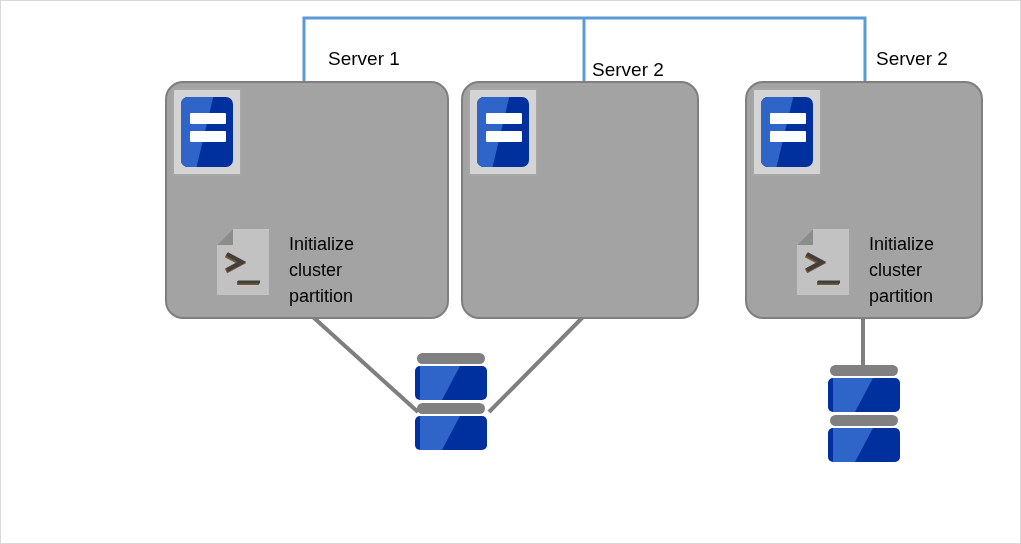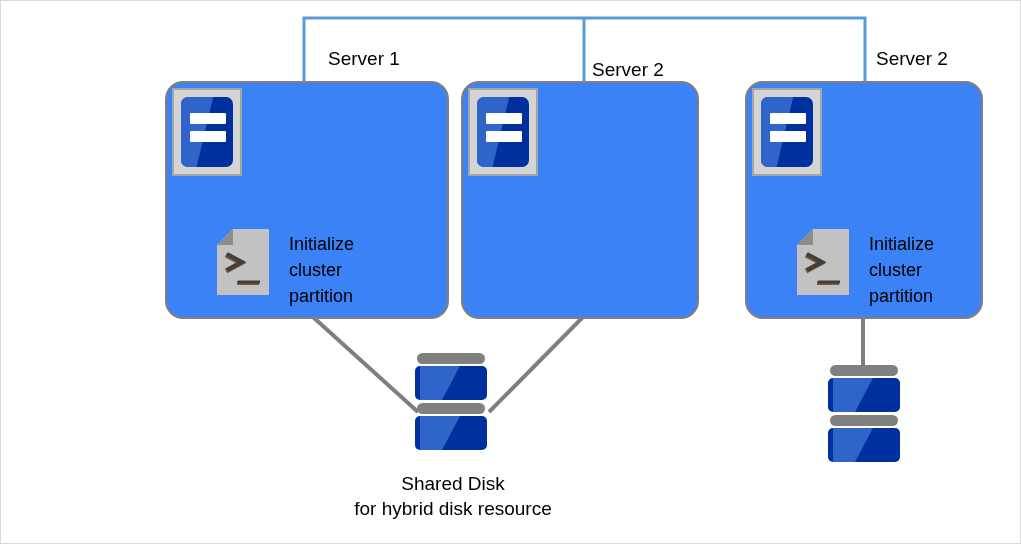--- a/index.html
+++ b/index.html
@@ -42,21 +42,21 @@
     white-space: pre-line;
   }
   .task-text {
     font-size: 18px;
     line-height: 26px;
     white-space: pre-line;
   }
   
   .server-box {
     position: absolute;
-    background: #3b82f6;
+    background: #a3a3a3;
     border: 2.5px solid #7f7f7f;
     border-radius: 18px;
     box-sizing: border-box;
   }
   
   .machine-icon {
     position: absolute;
     width: 70px;
     height: 88px;
     background: #d4d4d4;
@@ -184,22 +184,20 @@
 
   <svg class="disk-icon" style="left:414px; top:352px;" viewBox="0 0 72 98" xmlns="http://www.w3.org/2000/svg">
     <rect x="2" y="0" width="68" height="11" rx="5.5" fill="#808080"></rect>
     <rect x="0" y="13" width="72" height="34" rx="5" fill="#002f9e"></rect>
     <path d="M 5 13 L 45 13 L 27 47 L 5 47 Z" fill="#2f64c8"></path>
     <rect x="2" y="50" width="68" height="11" rx="5.5" fill="#808080"></rect>
     <rect x="0" y="63" width="72" height="34" rx="5" fill="#002f9e"></rect>
     <path d="M 5 63 L 45 63 L 27 97 L 5 97 Z" fill="#2f64c8"></path>
   </svg>
 
-  <div class="label centered" style="left:292px; top:470px; width:320px;">Shared Disk
-for hybrid disk resource</div>
 
   <svg class="disk-icon" style="left:827px; top:364px;" viewBox="0 0 72 98" xmlns="http://www.w3.org/2000/svg">
     <rect x="2" y="0" width="68" height="11" rx="5.5" fill="#808080"></rect>
     <rect x="0" y="13" width="72" height="34" rx="5" fill="#002f9e"></rect>
     <path d="M 5 13 L 45 13 L 27 47 L 5 47 Z" fill="#2f64c8"></path>
     <rect x="2" y="50" width="68" height="11" rx="5.5" fill="#808080"></rect>
     <rect x="0" y="63" width="72" height="34" rx="5" fill="#002f9e"></rect>
     <path d="M 5 63 L 45 63 L 27 97 L 5 97 Z" fill="#2f64c8"></path>
   </svg>
 

